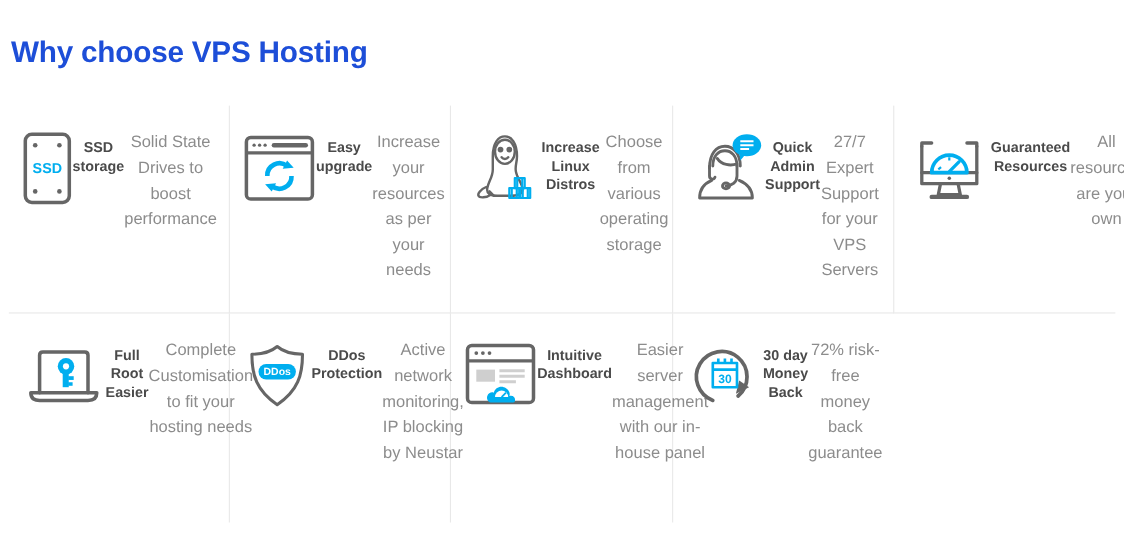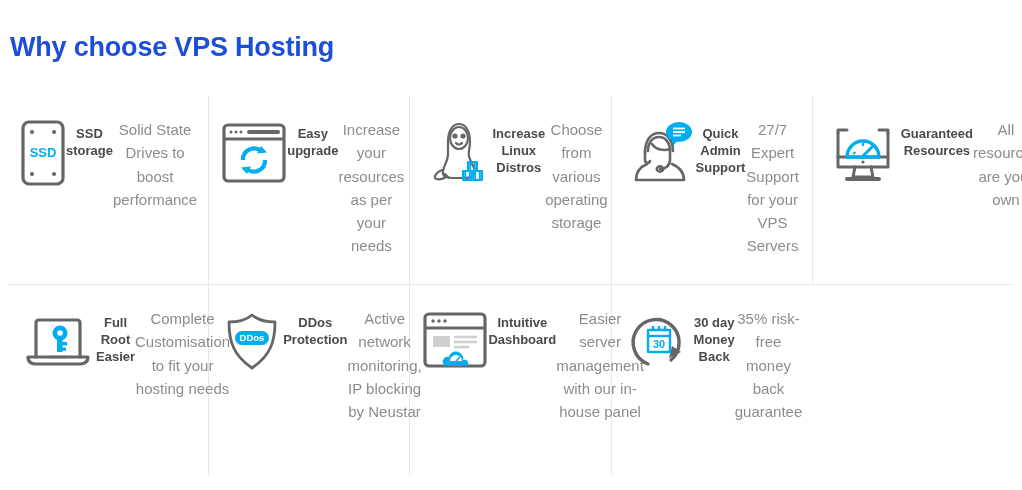--- a/index.html
+++ b/index.html
@@ -256,16 +256,16 @@
           <rect x="24" y="20" width="22" height="22"></rect>
           <line x1="24" y1="26" x2="46" y2="26"></line>
           <line x1="29" y1="16" x2="29" y2="21"></line>
           <line x1="35" y1="16" x2="35" y2="21"></line>
           <line x1="41" y1="16" x2="41" y2="21"></line>
         </g>
         <text x="35" y="38" text-anchor="middle" font-family="Liberation Sans, sans-serif" font-size="11" font-weight="bold" fill="#00AEEF">30</text>
       </svg>
     </div>
     <div class="feature-title">30 day Money Back</div>
-    <div class="feature-desc">35% risk-free money back guarantee</div>
+    <div class="feature-desc">72% risk-free money back guarantee</div>
   </div>
 
 </div>
 
 </body></html>

